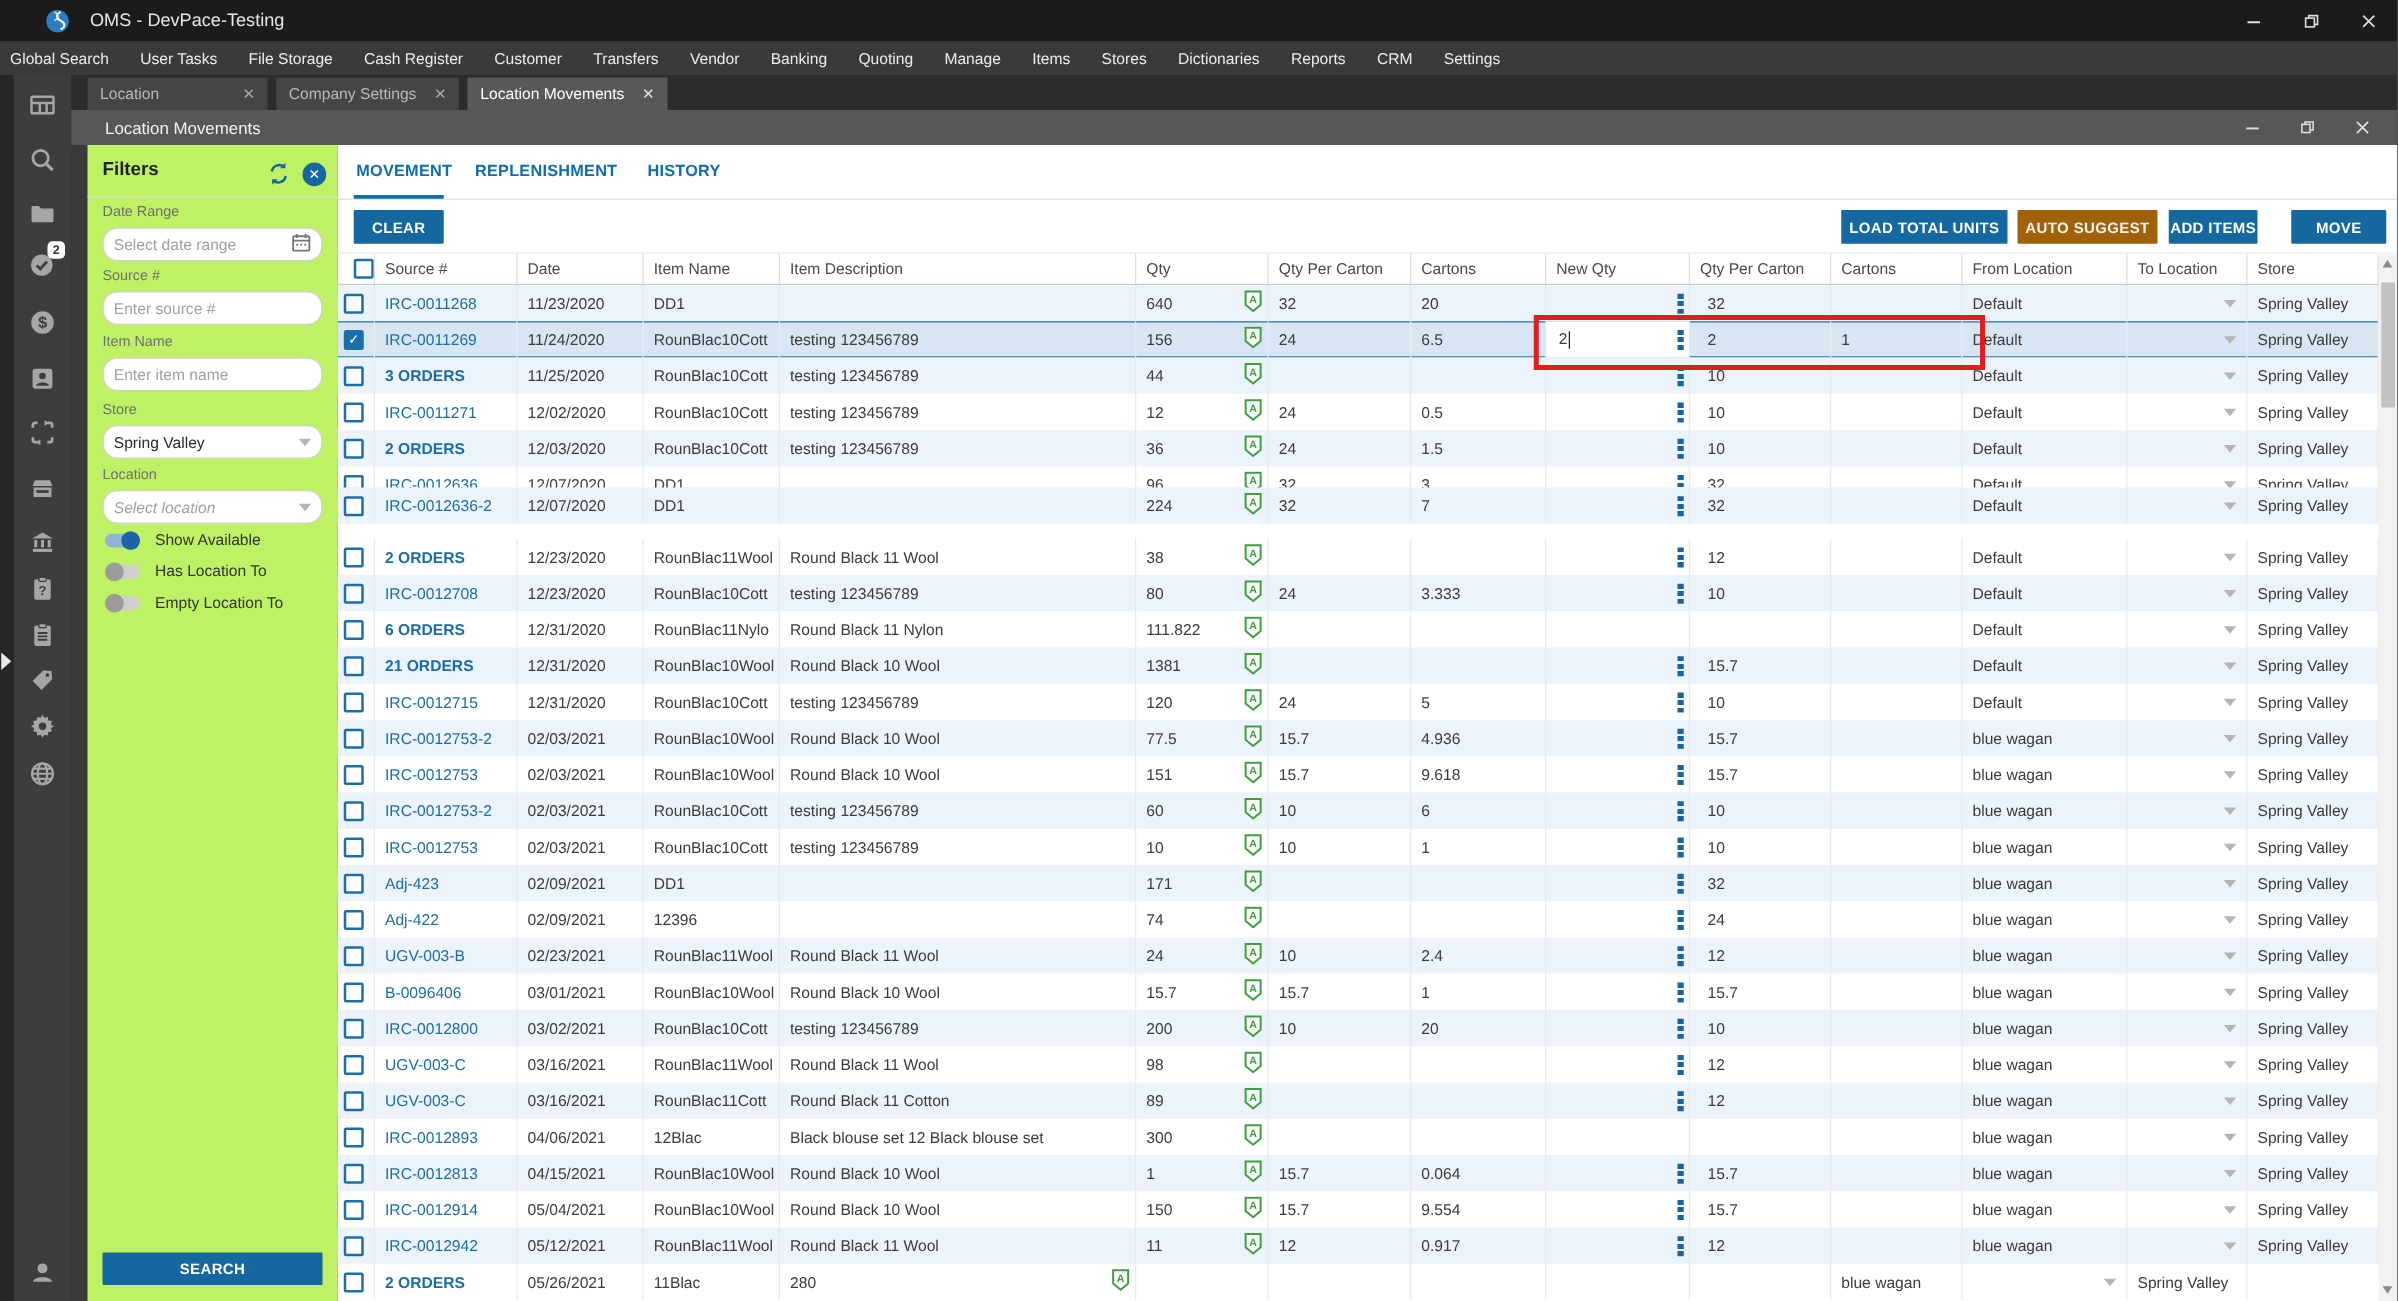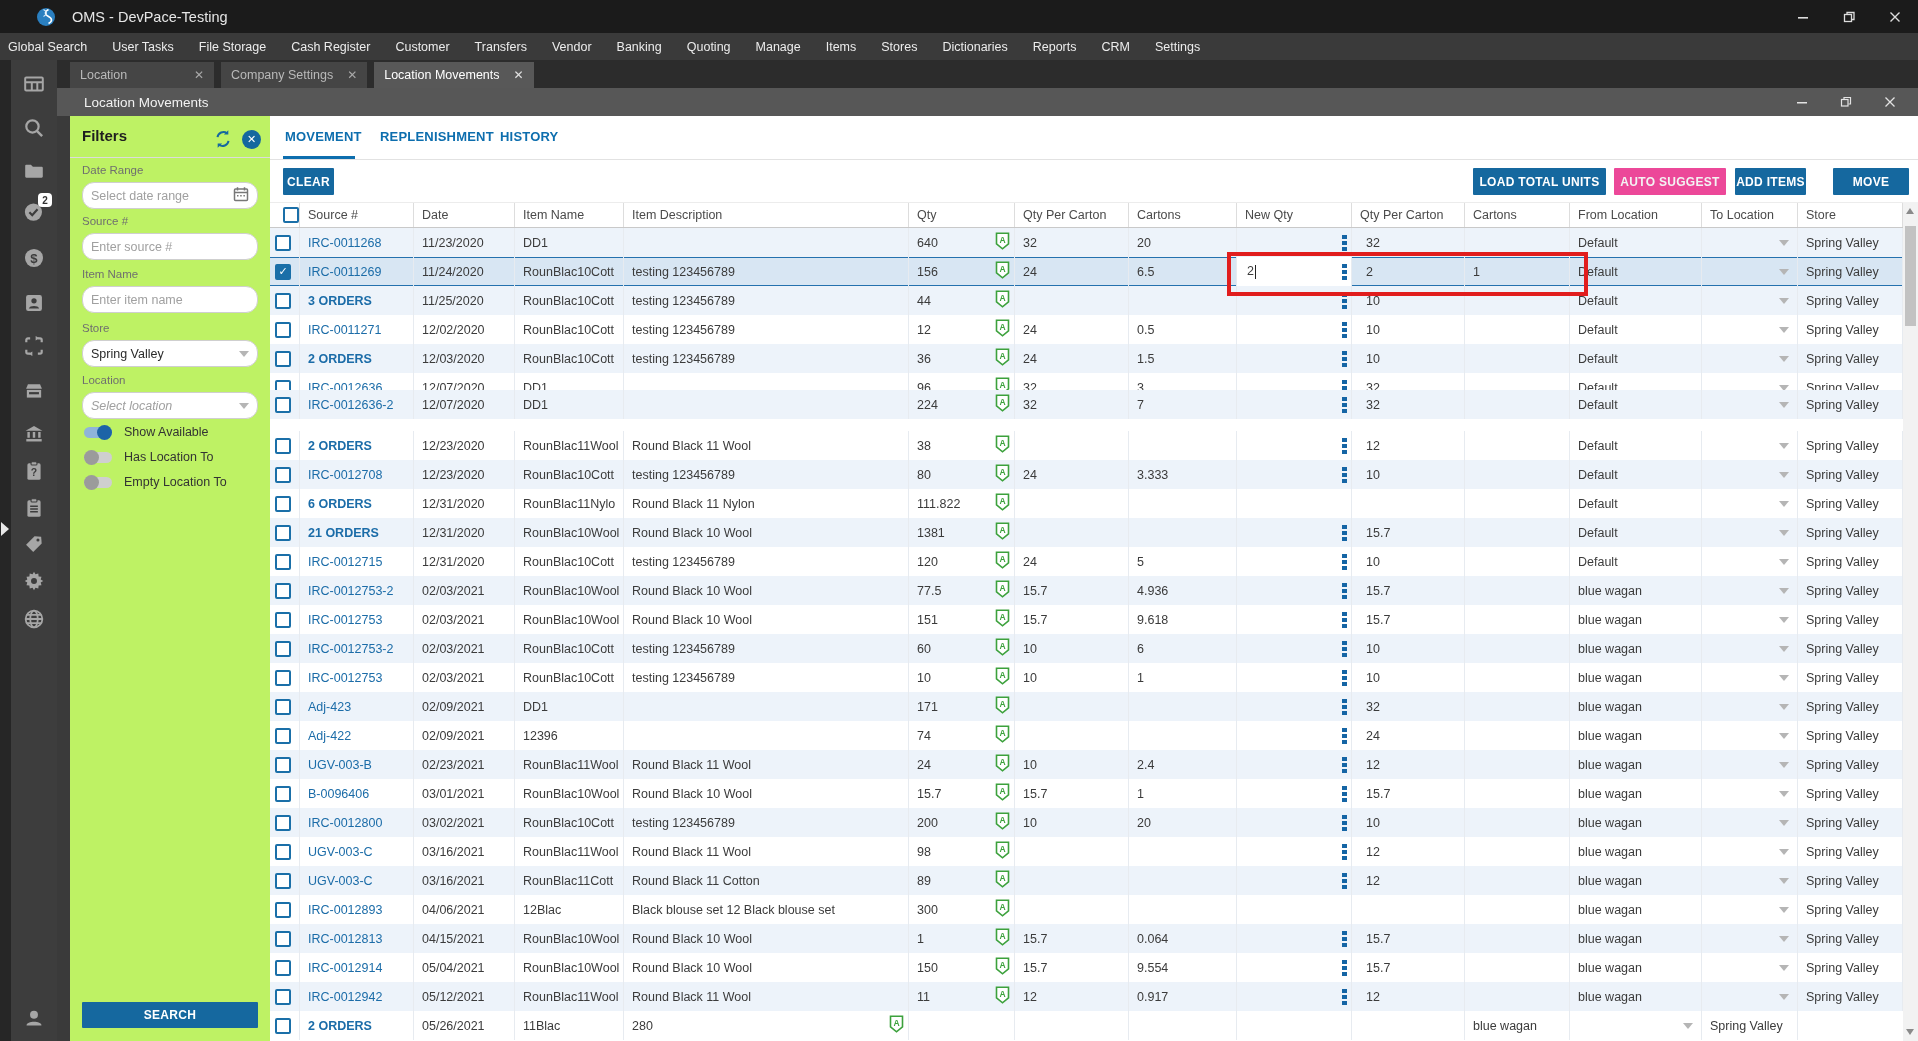--- a/index.html
+++ b/index.html
@@ -59,29 +59,29 @@
   .dd-arrow{width:0;height:0;border-left:5px solid transparent;border-right:5px solid transparent;
             border-top:6px solid #b5b5b5;}
   .toggle-row{position:absolute;left:14px;display:flex;align-items:center;gap:12px;}
   .toggle{width:28px;height:11px;border-radius:6px;background:#cfcfcf;position:relative;}
   .toggle .knob{position:absolute;top:-2px;left:0;width:15px;height:15px;border-radius:50%;background:#9b9b9b;}
   .toggle.on{background:#8fb4d9;}
   .toggle.on .knob{left:13px;background:#1d64a7;}
   .toggle-label{font-size:12.5px;color:#333;}
   .btn{display:flex;align-items:center;justify-content:center;background:#15689f;color:#fff;
        font-size:12px;font-weight:600;letter-spacing:.3px;border-radius:1px;}
-  .btn.disabled{background:#ec4899;color:#f3f3f3;}
+  .btn.disabled{background:#a16207;color:#f3f3f3;}
   .search-btn{position:absolute;left:12px;top:886px;width:176px;height:26px;}
 
   
   .content{position:absolute;left:270px;top:116px;width:1648px;height:925px;background:#fff;overflow:hidden;}
   .viewtabs{position:absolute;left:0;top:0;width:1648px;height:44px;border-bottom:1px solid #e2e2e2;}
   .viewtab{position:absolute;top:13px;font-size:13px;font-weight:bold;color:#0d6eae;letter-spacing:.2px;}
   .viewtab-underline{position:absolute;top:40px;height:3px;background:#0d6eae;}
-  .clear-btn{position:absolute;left:13px;top:52px;width:51px;height:27px;}
+  .clear-btn{position:absolute;left:13px;top:52px;width:72px;height:27px;}
   .tb-btn{position:absolute;top:52px;height:27px;}
 
   .thead{position:absolute;left:0;top:86px;width:1633px;height:26px;display:grid;
          border-top:1px solid #ececec;border-bottom:1px solid #c9c9c9;font-size:12.5px;color:#4a4a4a;}
   .thead .hcell{display:flex;align-items:center;padding-left:8px;border-right:1px solid #dddddd;
                 white-space:nowrap;overflow:hidden;}
   .trow{position:absolute;left:0;width:1633px;height:29px;display:grid;font-size:12.5px;color:#3b3b3b;}
   .trow.alt{background:#edf3fa;}
   .trow.selected{background:#d8e6f3;box-shadow:inset 0 1px 0 #2471ae,inset 0 -1px 0 #2471ae;}
   .tcell{display:flex;align-items:center;padding-left:8px;border-right:1px solid #e7ebf0;
@@ -366,21 +366,21 @@
         </div>
       </div>
     <div class="btn search-btn">SEARCH</div>
   </div>
 
   <div class="content">
     <div class="viewtabs">
         <span class="viewtab" style="left: 15px;">MOVEMENT</span>
         <span class="viewtab-underline" style="left: 13px; width: 72px;"></span>
         <span class="viewtab" style="left: 110px;">REPLENISHMENT</span>
-        <span class="viewtab" style="left: 219px; padding-left: 11px;">HISTORY</span>
+        <span class="viewtab" style="left: 237px; padding-left: 11px;">HISTORY</span>
       </div>
     <div class="btn clear-btn">CLEAR</div>
     <div id="right-buttons">
         <div class="btn tb-btn" style="left: 1203px; width: 133px;">LOAD TOTAL UNITS</div>
         <div class="btn tb-btn disabled" style="left: 1344px; width: 112px;">AUTO SUGGEST</div>
         <div class="btn tb-btn" style="left: 1465px; width: 71px;">ADD ITEMS</div>
         <div class="btn tb-btn" style="left: 1563px; width: 76px;">MOVE</div>
       </div>
     <div class="thead" id="thead" style="grid-template-columns: 30px 114px 101px 109px 285px 106px 114px 108px 115px 113px 105px 132px 96px 105px;">
         <div class="hcell">

